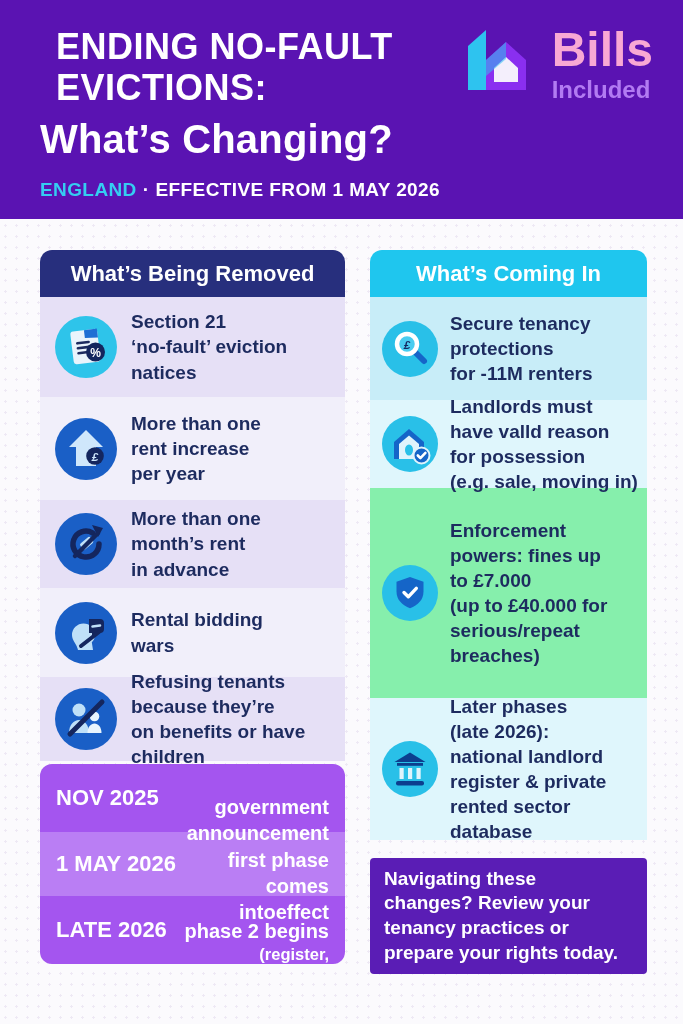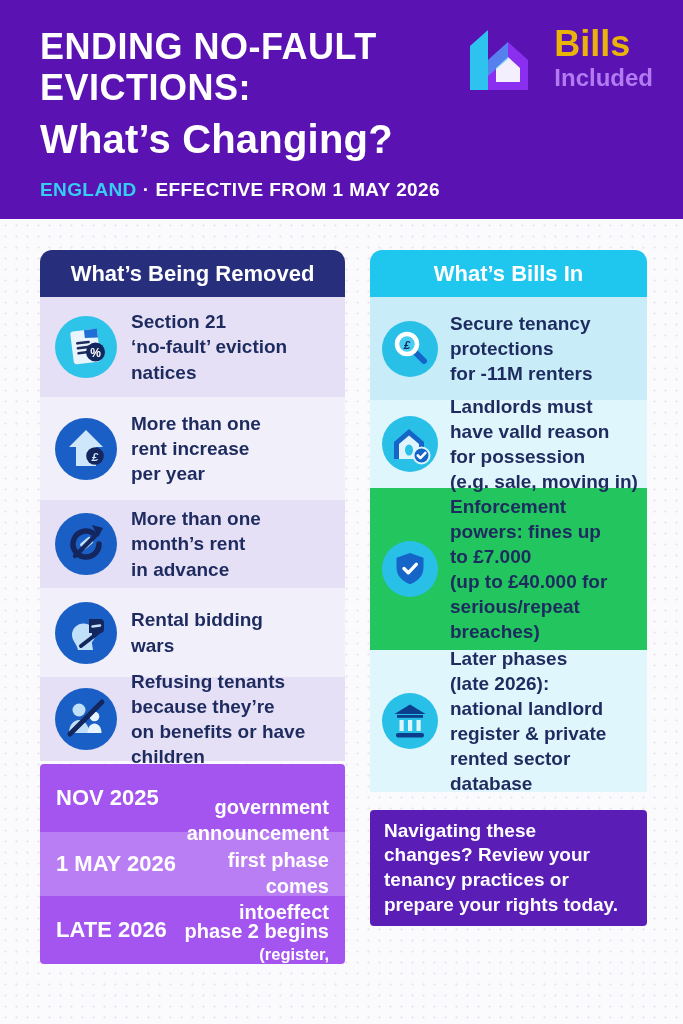--- a/index.html
+++ b/index.html
@@ -7,28 +7,28 @@
   body {
     font-family:"Liberation Sans","DejaVu Sans",sans-serif;
     background-color:#fbfafd;
     background-image:radial-gradient(rgba(190,170,215,.22) 1px, transparent 1.2px);
     background-size:11px 11px;
     position:relative; overflow:hidden;
   }
   
   .hero { position:absolute; top:0; left:0; width:683px; height:219px;
           background:#5a13b2; padding:26px 30px 0 40px; color:#fff; }
-  .title-caps { font-size:36px; font-weight:800; line-height:1.14; letter-spacing:.5px; }
+  .title-caps { font-size:36px; font-weight:800; line-height:1.14; letter-spacing:.5px;margin-left:16px; }
   .title-script { font-size:40px; font-weight:800; margin-top:9px; letter-spacing:.2px; }
   .subtitle { margin-top:17px; font-size:19px; font-weight:800; letter-spacing:.4px; }
   .subtitle .region { color:#35cdf2; }
   .subtitle .sep { margin:0 6px; color:#fff; }
   .logo { position:absolute; top:26px; right:30px; display:flex; align-items:flex-start; }
   .logo-text { margin-left:10px; }
-  .logo-bills { font-size:36px; font-weight:800; color:#eab308; line-height:1; }
+  .logo-bills { font-size:48px; font-weight:800; color:#f9a8d4; line-height:1; }
   .logo-included { font-size:24px; font-weight:700; color:#b27bf2; margin-top:4px; line-height:1; }
   
   .col { position:absolute; top:250px; }
   .col-left  { left:40px;  width:305px; }
   .col-right { left:370px; width:277px; }
   .panel-header { height:47px; display:flex; align-items:center; justify-content:center;
                   border-radius:12px 12px 0 0; color:#fff; font-size:22px; font-weight:800; }
   .panel-header.navy { background:#272f7d; }
   .panel-header.cyan { background:#1fc6ee; }
   .item { display:flex; align-items:center; padding:0 8px 0 15px; }
@@ -38,24 +38,24 @@
   .col-left .item.i1 { height:100px; background:#e6e0f6; }
   .col-left .item.i2 { height:103px; background:#f1effa; }
   .col-left .item.i3 { height:88px;  background:#e6e0f6; }
   .col-left .item.i4 { height:89px;  background:#f1effa; }
   .col-left .item.i5 { height:84px; background:#e6e0f6; }
   
   .col-right .item { padding:0 4px 0 12px; }
   .col-right .icon-wrap { margin-right:12px; }
   .col-right .item.i1 { height:103px; background:#c8edf8; }
   .col-right .item.i2 { height:88px; background:#dff6fc; }
-  .col-right .item.i3 { height:162px; background:#22c55e; }
+  .col-right .item.i3 { height:210px; background:#86efac; }
   .col-right .item.i4 { height:142px; background:#dff6fc; }
   
-  .timeline { margin-top:3px; border-radius:4px; overflow:hidden; }
+  .timeline { margin-top:3px; border-radius:12px; overflow:hidden; }
   .t-row { display:flex; align-items:center; padding:0 16px; color:#fff; }
   .t-row.tA { background:#a455ef; height:68px; }
   .t-row.tB { background:#ba7ef4; height:64px; }
   .t-date { font-size:22px; font-weight:800; margin-right:12px; white-space:nowrap; }
   .t-desc { flex:1; text-align:right; font-size:20px; font-weight:600; line-height:1.3;margin-top:44px; }
   .t-desc span { display:block; }
   .t-desc .small { font-size:16.5px; }
   
   .cta { margin-top:18px; height:116px; background:#5a1db5; border-radius:4px;
          display:flex; align-items:center; padding:0 14px 0 14px;
@@ -189,21 +189,21 @@
       <span class="t-date">LATE 2026</span>
       <span class="t-desc">
         <span>phase 2 begins</span>
         <span class="small">(register, possession)</span>
       </span>
     </div>
   </div>
 </section>
 
 <section class="col col-right">
-  <div class="panel-header cyan">What’s Bills In</div>
+  <div class="panel-header cyan">What’s Coming In</div>
 
   <div class="item i1">
     <span class="icon-wrap">
       <svg width="56" height="56" viewBox="0 0 56 56">
         <circle cx="28" cy="28" r="28" fill="#29c0e8"></circle>
         <line x1="33" y1="31" x2="42" y2="40" stroke="#1565c8" stroke-width="6" stroke-linecap="round"></line>
         <circle cx="25" cy="23" r="10" fill="#49cdf0" stroke="#ffffff" stroke-width="4.5"></circle>
         <text x="25" y="27.5" font-size="11.5" font-weight="bold" font-style="italic" fill="#14265e" text-anchor="middle">£</text>
       </svg>
     </span>

